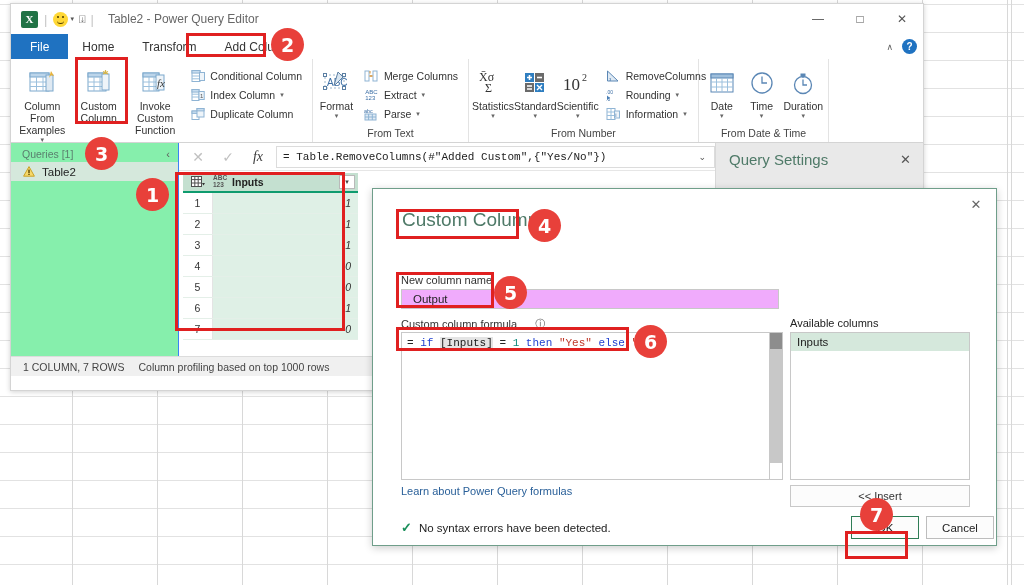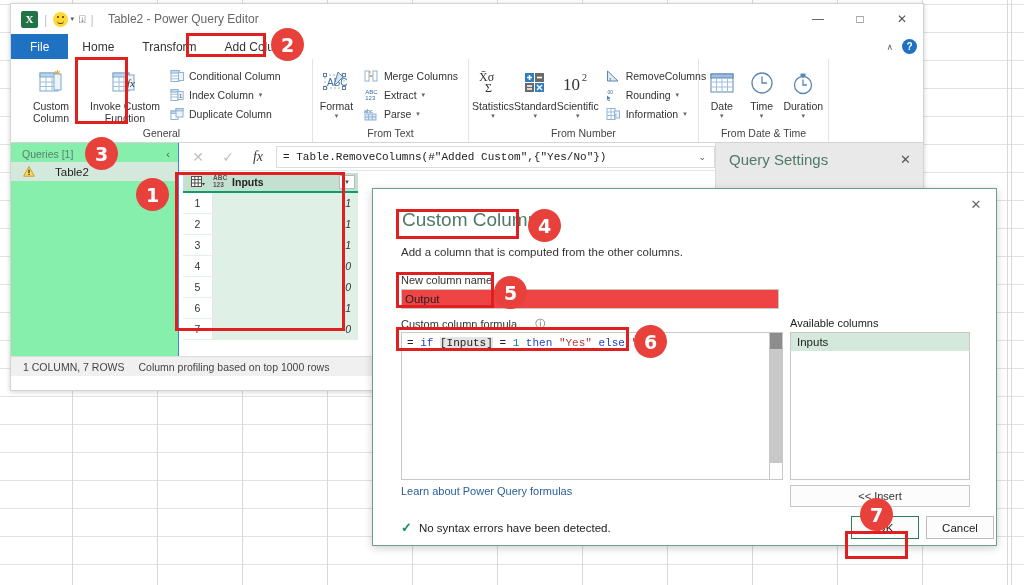--- a/index.html
+++ b/index.html
@@ -139,21 +139,21 @@
     border-right: 1px solid #3b82f6;
     position: relative;
   }
   .queries-head {
     display:flex; align-items:center; justify-content:space-between;
     padding: 5px 8px 2px 11px;
   }
   .queries-title { font-size: 10.5px; color: #5a7f6e; }
   .queries-collapse { font-size: 11px; color: #5f5f5f; }
   .query-item {
-    display: flex; align-items: center; gap: 20px;
+    display: flex; align-items: center; gap: 7px;
     height: 19px; padding-left: 12px;
     background: #d5e8dc; font-size: 11.5px; color: #222;
   }
   .warn-tri { position: relative; width: 12px; height: 11px; }
   .warn-tri svg { display:block; }
 
   .grid-zone { flex: 1; background: #fff; position: relative; }
   .fbar {
     height: 28px; display: flex; align-items: center;
     background: #fff; border-bottom: 1px solid #e6e6e6;
@@ -233,22 +233,22 @@
     position:absolute; right:8px; top:5px; width:24px; height:20px;
     display:flex; align-items:center; justify-content:center;
     font-size:13px; color:#666;
   }
   .cc-h1 {
     font-size: 19px; color: #4f7a68; padding: 0 2px;
   }
   .cc-sub { font-size: 11.5px; color: #333; }
   .cc-label { font-size: 11px; color: #333; }
   .cc-input {
-    height: 20px; border: 1px solid #c8c8c8; background:#ef4444;
-    display:flex; align-items:center; padding: 0 3px;
+    height: 20px; border: 1px solid #c8c8c8; background:#f0abfc;
+    display:flex; align-items:center; padding: 0 11px;
     font-size: 11.5px; color:#222;
   }
   .cc-formula {
     border: 1px solid #c8c8c8; background:#fff; position:relative;
     font-family: "Liberation Mono", monospace; font-size: 11px;
     padding: 4px 5px; overflow:hidden;
   }
   .tok-op { color:#222; }
   .tok-kw { color:#1f3fd0; }
   .tok-fld { color:#1a1a1a; background:#e4e4e4; }
@@ -327,20 +327,37 @@
     <div class="ribbon-right">
       <span class="collapse-caret">∧</span>
       <span class="help-icon">?</span>
     </div>
   </div>
 
   <div class="ribbon">
 
     <div class="rgroup" style="width:302px">
       <div class="rgroup-body">
+        <div class="big-btn">
+          <span class="glyph">
+            <svg width="30" height="30" viewBox="0 0 30 30">
+              <rect x="3" y="5" width="19" height="18" fill="#fff" stroke="#7ba7cc"></rect>
+              <rect x="3" y="5" width="19" height="4" fill="#bcd5ea" stroke="#7ba7cc"></rect>
+              <line x1="9.5" y1="9" x2="9.5" y2="23" stroke="#9cc0dd"></line>
+              <line x1="16" y1="9" x2="16" y2="23" stroke="#9cc0dd"></line>
+              <line x1="3" y1="14" x2="22" y2="14" stroke="#9cc0dd"></line>
+              <line x1="3" y1="18.5" x2="22" y2="18.5" stroke="#9cc0dd"></line>
+              <rect x="19" y="7" width="7" height="16" fill="#dfe9f2" stroke="#7ba7cc"></rect>
+              <path d="M24 3 L27 8 L24 7.2 L22 10 Z" fill="#e8b33a"></path>
+            </svg>
+          </span>
+          <span>Column From</span>
+          <span>Examples</span>
+          <span class="caret">▾</span>
+        </div>
 
         <div class="big-btn">
           <span class="glyph">
             <svg width="30" height="30" viewBox="0 0 30 30">
               <rect x="4" y="5" width="18" height="18" fill="#fff" stroke="#7ba7cc"></rect>
               <rect x="4" y="5" width="18" height="4" fill="#bcd5ea" stroke="#7ba7cc"></rect>
               <line x1="10" y1="9" x2="10" y2="23" stroke="#9cc0dd"></line>
               <line x1="16" y1="9" x2="16" y2="23" stroke="#9cc0dd"></line>
               <line x1="4" y1="14" x2="22" y2="14" stroke="#9cc0dd"></line>
               <line x1="4" y1="18.5" x2="22" y2="18.5" stroke="#9cc0dd"></line>
@@ -689,21 +706,20 @@
     <span>1 COLUMN, 7 ROWS</span>
     <span>Column profiling based on top 1000 rows</span>
   </div>
 </div>
 
 <div id="cc-dialog">
   <div class="cc-close">✕</div>
 
   <div class="cc-h1" style="position:absolute;left:27px;top:20px;">Custom Column</div>
 
-  <div class="cc-sub" style="position:absolute;left:28px;top:57px;">Add a column that is computed from the other columns.</div>
 
   <div class="cc-label" style="position:absolute;left:28px;top:85px;">New column name</div>
   <div class="cc-input" style="position:absolute;left:28px;top:100px;width:378px;">Output</div>
 
   <div style="position:absolute;left:28px;top:128px;display:flex;align-items:center;gap:18px;">
     <span class="cc-label">Custom column formula</span>
     <span class="cc-label" style="font-size:10px;color:#555">ⓘ</span>
   </div>
 
   <div class="cc-formula" style="position:absolute;left:28px;top:143px;width:382px;height:148px;">

